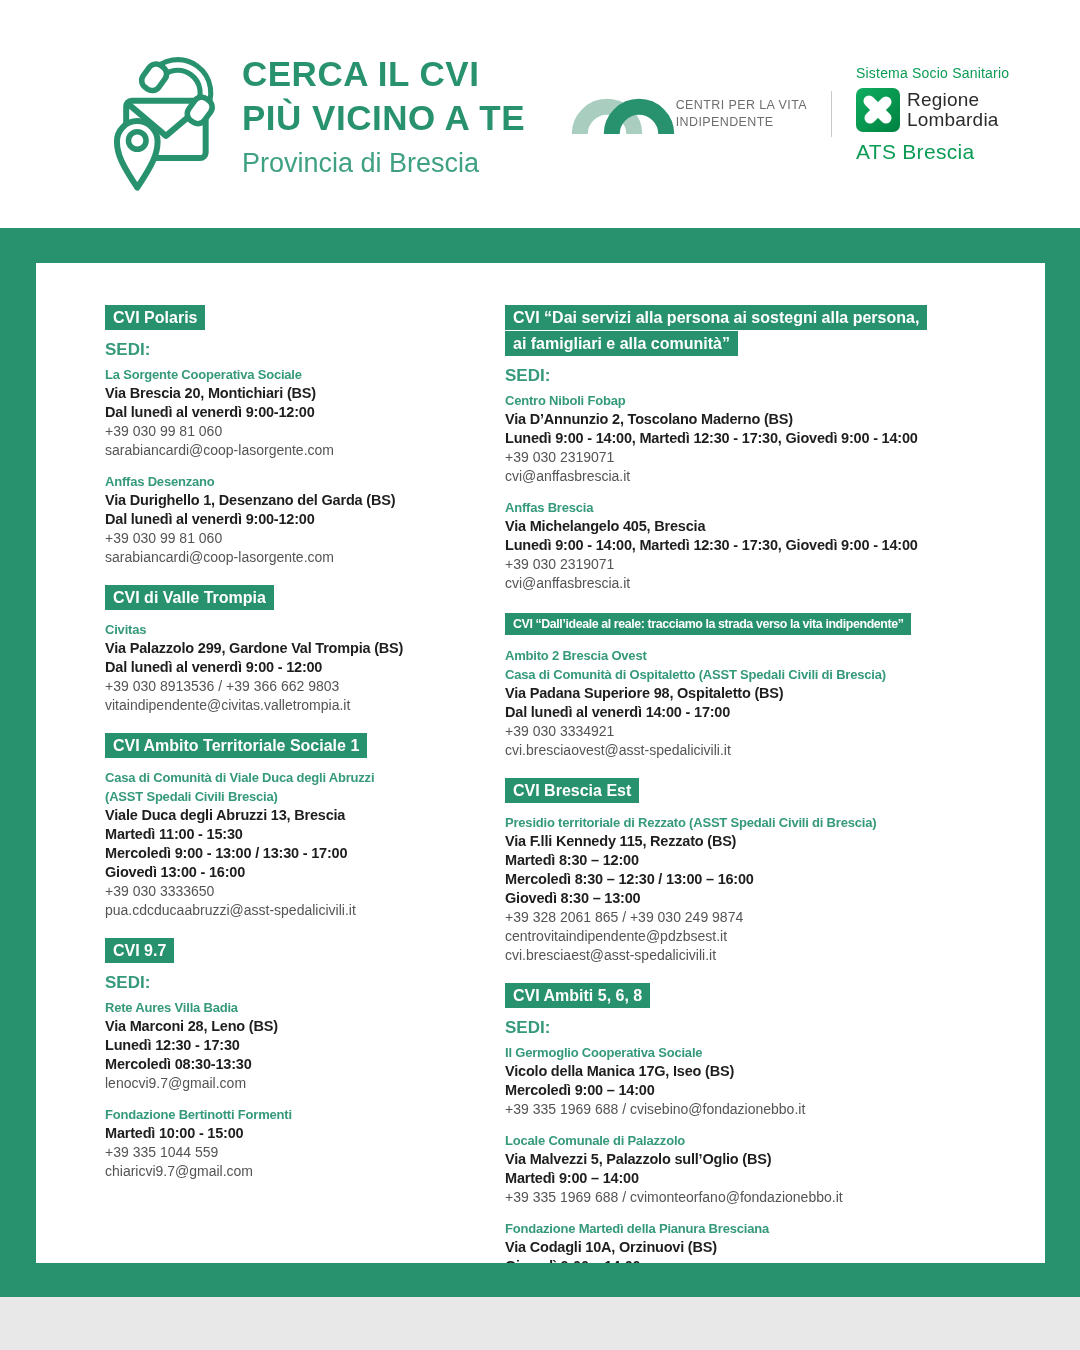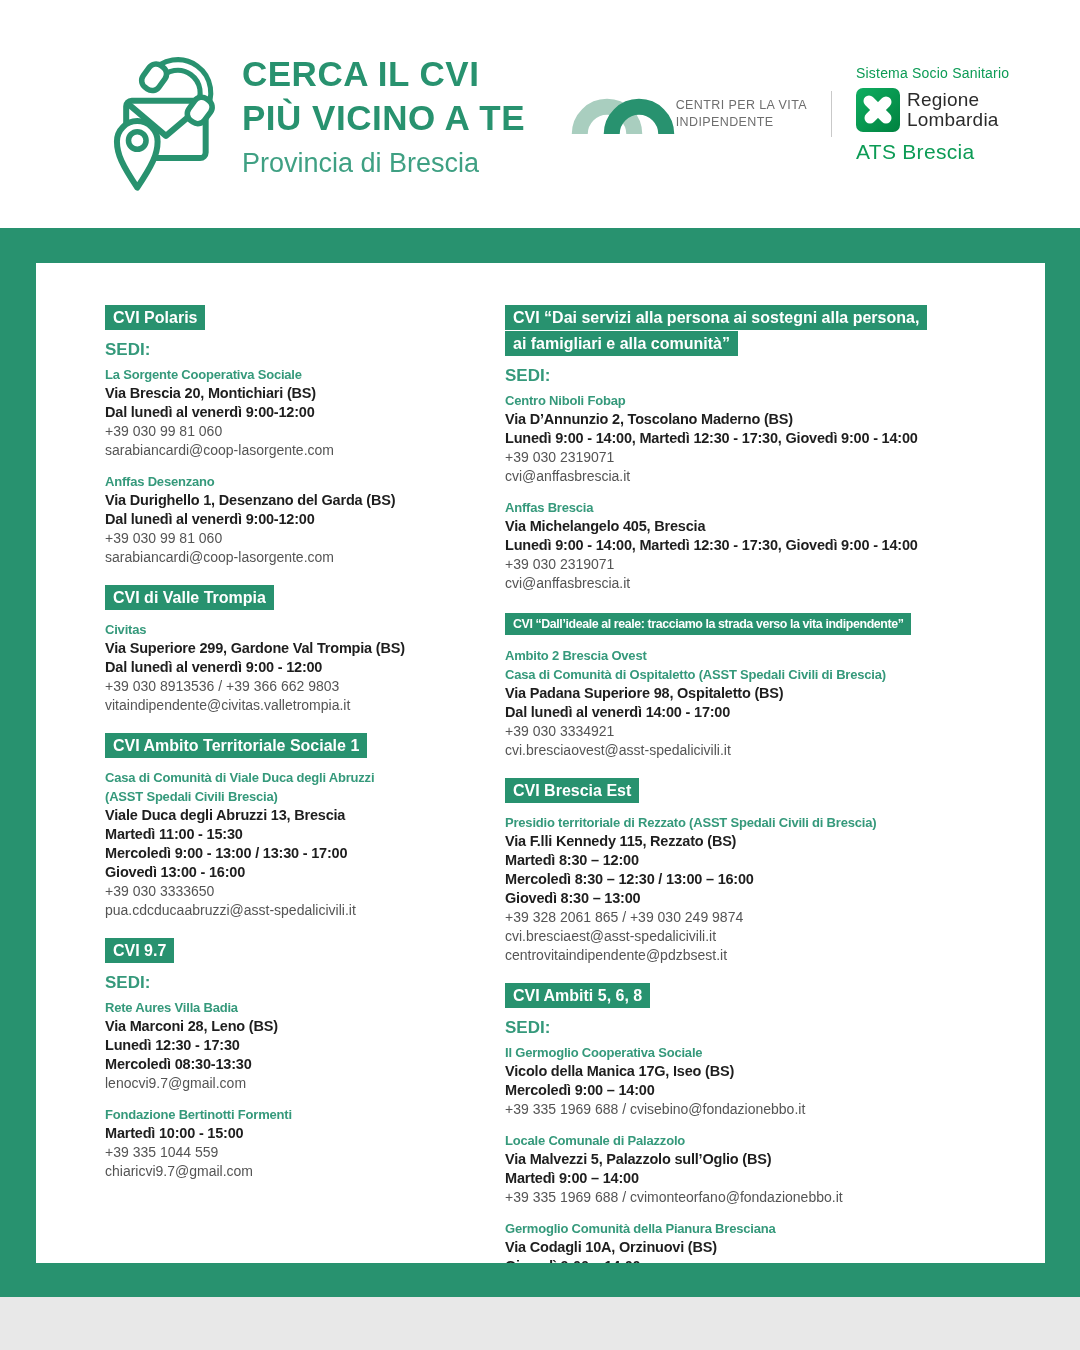--- a/index.html
+++ b/index.html
@@ -149,21 +149,21 @@
               <div class="bold-line">Via Durighello 1, Desenzano del Garda (BS)</div>
               <div class="bold-line">Dal lunedì al venerdì 9:00-12:00</div>
               <div class="plain-line">+39 030 99 81 060</div>
               <div class="plain-line">sarabiancardi@coop-lasorgente.com</div>
             </div>
           </section>
           <section class="section">
             <div class="badge-row"><span class="badge">CVI di Valle Trompia</span></div>
             <div class="entry">
               <div class="entry-name">Civitas</div>
-              <div class="bold-line">Via Superiore 299, Gardone Val Trompia (BS)</div>
+              <div class="bold-line">Via Palazzolo 299, Gardone Val Trompia (BS)</div>
               <div class="bold-line">Dal lunedì al venerdì 9:00 - 12:00</div>
               <div class="plain-line">+39 030 8913536 / +39 366 662 9803</div>
               <div class="plain-line">vitaindipendente@civitas.valletrompia.it</div>
             </div>
           </section>
           <section class="section">
             <div class="badge-row"><span class="badge">CVI Ambito Territoriale Sociale 1</span></div>
             <div class="entry">
               <div class="entry-name">Casa di Comunità di Viale Duca degli Abruzzi
 (ASST Spedali Civili Brescia)</div>
@@ -226,41 +226,41 @@
           </section>
           <section class="section">
             <div class="badge-row"><span class="badge">CVI Brescia Est</span></div>
             <div class="entry">
               <div class="entry-name">Presidio territoriale di Rezzato (ASST Spedali Civili di Brescia)</div>
               <div class="bold-line">Via F.lli Kennedy 115, Rezzato (BS)</div>
               <div class="bold-line">Martedì 8:30 – 12:00</div>
               <div class="bold-line">Mercoledì 8:30 – 12:30 / 13:00 – 16:00</div>
               <div class="bold-line">Giovedì 8:30 – 13:00</div>
               <div class="plain-line">+39 328 2061 865 / +39 030 249 9874</div>
+              <div class="plain-line">centrovitaindipendente@pdzbsest.it</div>
               <div class="plain-line">cvi.bresciaest@asst-spedalicivili.it</div>
-              <div class="plain-line">centrovitaindipendente@pdzbsest.it</div>
             </div>
           </section>
           <section class="section">
             <div class="badge-row"><span class="badge">CVI Ambiti 5, 6, 8</span></div>
             <div class="sedi">SEDI:</div>
             <div class="entry">
               <div class="entry-name">Il Germoglio Cooperativa Sociale</div>
               <div class="bold-line">Vicolo della Manica 17G, Iseo (BS)</div>
               <div class="bold-line">Mercoledì 9:00 – 14:00</div>
               <div class="plain-line">+39 335 1969 688 / cvisebino@fondazionebbo.it</div>
             </div>
             <div class="entry">
               <div class="entry-name">Locale Comunale di Palazzolo</div>
               <div class="bold-line">Via Malvezzi 5, Palazzolo sull’Oglio (BS)</div>
               <div class="bold-line">Martedì 9:00 – 14:00</div>
               <div class="plain-line">+39 335 1969 688 / cvimonteorfano@fondazionebbo.it</div>
             </div>
             <div class="entry">
-              <div class="entry-name">Germoglio Comunità della Pianura Bresciana</div>
+              <div class="entry-name">Fondazione Martedì della Pianura Bresciana</div>
               <div class="bold-line">Via Codagli 10A, Orzinuovi (BS)</div>
               <div class="bold-line">Giovedì 9:00 – 14:00</div>
               <div class="plain-line">+39 335 1969 688 / cviorzinuovi@fondazionebbo.it</div>
             </div>
           </section>
         </div>
     </div>
   </div>
 
 </div>

